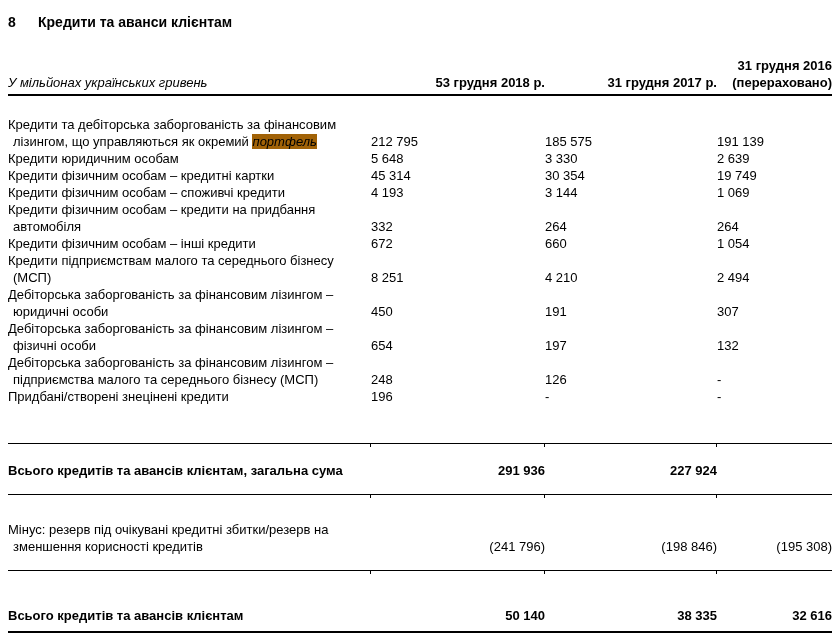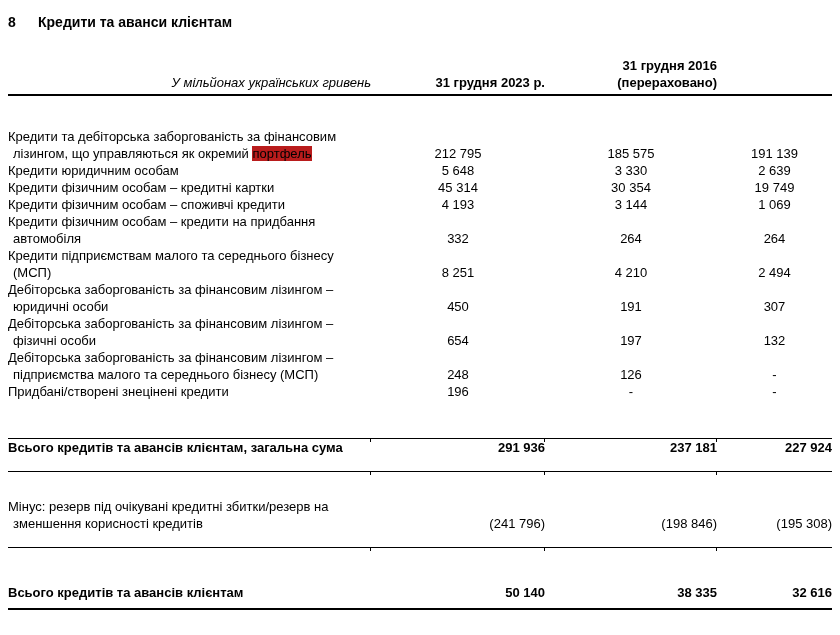--- a/index.html
+++ b/index.html
@@ -18,34 +18,34 @@
 
   
   .hdr {
     display: grid;
     grid-template-columns: 363px 174px 172px 115px;
     align-items: end;
     margin-top: 26px;
     border-bottom: 2px solid #000;
     padding-bottom: 3px;
   }
-  .hdr .unit { font-style: italic; text-align: right; }
+  .hdr .unit { font-style: italic; }
   .hdr .col { font-weight: bold; text-align: right; white-space: nowrap; }
 
   
   table.data {
     border-collapse: collapse; table-layout: fixed;
-    width: 824px; margin-top: 32px;
+    width: 824px; margin-top: 20px;
   }
   table.data col.c-label { width: 363px; }
   table.data col.c-2018  { width: 174px; }
   table.data col.c-2017  { width: 172px; }
   table.data col.c-2016  { width: 115px; }
   table.data td { padding: 0; vertical-align: bottom; }
-  table.data td.num { text-align: center; }
+  table.data td.num { text-align: left; }
   .cont { padding-left: 5px; }
 
   
   .rule { height: 0; border-top: 1px solid #000; position: relative; }
   .rule .tick { position: absolute; top: 0; width: 1px; height: 3px; background: #000; }
   .tick.t1 { left: 362px; } .tick.t2 { left: 536px; } .tick.t3 { left: 708px; }
   .rule.thick { border-top-width: 2px; }
   .rule.rA { margin-top: 38px; }
   .rule.rB { margin-top: 15px; }
   .rule.rC { margin-top: 15px; }
@@ -53,54 +53,55 @@
 
   
   .trow {
     display: grid;
     grid-template-columns: 363px 174px 172px 115px;
     align-items: end;
     width: 824px;
   }
   .trow .num { text-align: right; }
   .trow.bold { font-weight: bold; }
-  .trow.gross { margin-top: 0; }
+  .trow.gross { margin-top: 18px; }
   .trow.provision { margin-top: 26px; }
   .trow.net { margin-top: 36px; }
 </style>
 </head>
 <body>
 
 <div class="page">
 
   <div class="title">
     <span class="tnum">8</span><span>Кредити та аванси клієнтам</span>
   </div>
 
   <div class="hdr">
     <div class="unit">У мільйонах українських гривень</div>
-    <div class="col">31 грудня 2023 р.</div>
+    <div class="col">53 грудня 2018 р.</div>
+    <div class="col">31 грудня 2017 р.</div>
     <div class="col">
       <div>31 грудня 2016</div>
       <div>(перераховано)</div>
     </div>
   </div>
 
   <table class="data">
     <colgroup>
       <col class="c-label">
         <col class="c-2018">
         <col class="c-2017">
         <col class="c-2016">
     </colgroup>
     <tbody>
         <tr>
       <td class="lbl">
             <div>Кредити та дебіторська заборгованість за фінансовим</div>
-            <div class="cont">лізингом, що управляються як окремий <span class="hl" style="background: #b91c1c;">портфель</span></div>
+            <div class="cont">лізингом, що управляються як окремий <span class="hl" style="background: #a16207; font-style: italic;">портфель</span></div>
           </td>
       <td class="num">212 795</td>
       <td class="num">185 575</td>
       <td class="num">191 139</td>
     </tr>
         <tr>
       <td class="lbl">
             <div>Кредити юридичним особам</div>
           </td>
       <td class="num">5 648</td>
@@ -124,20 +125,28 @@
       <td class="num">1 069</td>
     </tr>
         <tr>
       <td class="lbl">
             <div>Кредити фізичним особам – кредити на придбання</div>
             <div class="cont">автомобіля</div>
           </td>
       <td class="num">332</td>
       <td class="num">264</td>
       <td class="num">264</td>
+    </tr>
+        <tr>
+      <td class="lbl">
+            <div>Кредити фізичним особам – інші кредити</div>
+          </td>
+      <td class="num">672</td>
+      <td class="num">660</td>
+      <td class="num">1 054</td>
     </tr>
         <tr>
       <td class="lbl">
             <div>Кредити підприємствам малого та середнього бізнесу</div>
             <div class="cont">(МСП)</div>
           </td>
       <td class="num">8 251</td>
       <td class="num">4 210</td>
       <td class="num">2 494</td>
     </tr>
@@ -181,21 +190,20 @@
 
   <div class="rule rA">
     <span class="tick t1"></span>
     <span class="tick t2"></span>
     <span class="tick t3"></span>
   </div>
 
   <div class="trow bold gross">
     <div>Всього кредитів та авансів клієнтам, загальна сума</div>
     <div class="num">291 936</div>
-    <div class="num">237 181</div>
     <div class="num">227 924</div>
   </div>
 
   <div class="rule rB">
     <span class="tick t1"></span>
     <span class="tick t2"></span>
     <span class="tick t3"></span>
   </div>
 
   <div class="trow provision">

